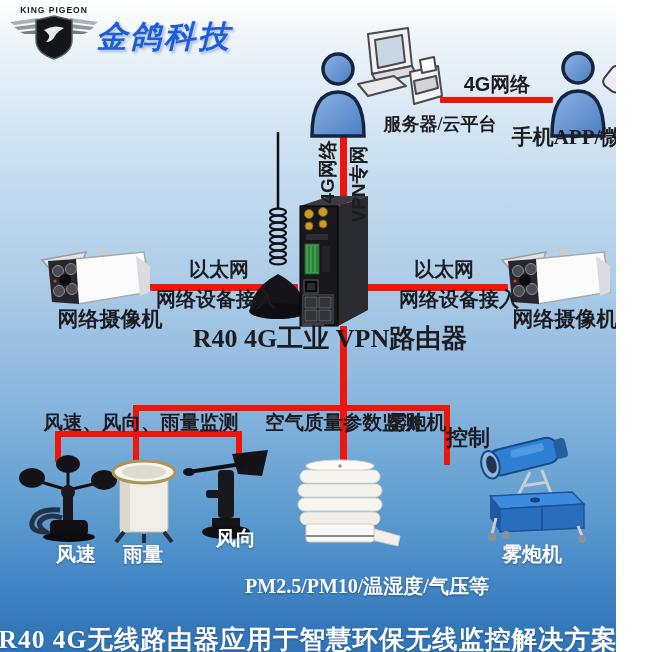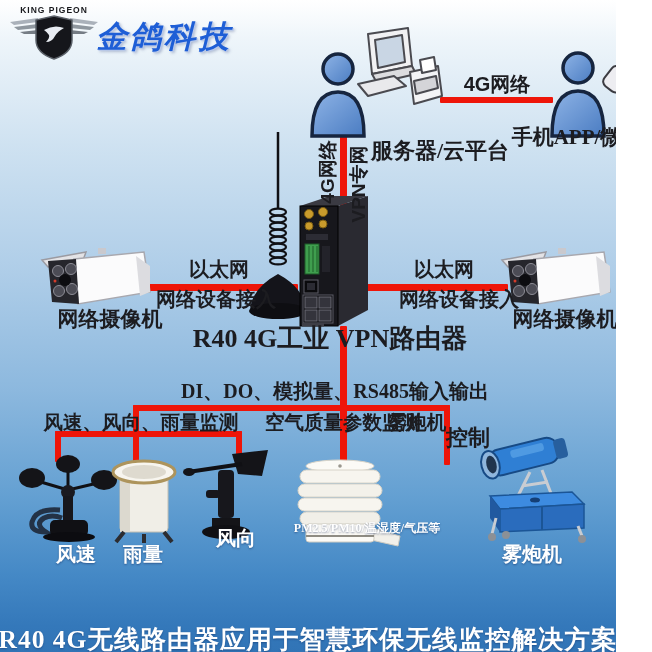--- a/index.html
+++ b/index.html
@@ -109,21 +109,21 @@
   <div class="abs" style="left:594px;top:40px;z-index:5">
     <svg width="60" height="58" viewBox="0 0 60 58">
       <g transform="rotate(38 30 29)" stroke="#3c3c42" stroke-width="2">
         <rect x="20" y="2" width="20" height="26" rx="7" fill="#fbfbfd"></rect>
         <ellipse cx="30" cy="14" rx="5" ry="8" fill="#d7dde6"></ellipse>
         <rect x="20" y="30" width="20" height="24" rx="6" fill="#ededf1"></rect>
         <circle cx="30" cy="30" r="4" fill="#c2c6cd"></circle>
       </g>
     </svg>
   </div>
-  <div class="lbl" style="left:440px;top:151px;font-size:22px">服务器/云平台</div>
+  <div class="lbl" style="left:440px;top:124px;font-size:18px">服务器/云平台</div>
   <div class="lbl" style="left:577px;top:137px;font-size:21px">手机APP/微信</div>
   <div class="lbl" style="left:497px;top:84px;font-size:20px;font-family:'Liberation Sans',sans-serif">4G网络</div>
   <div class="vert-label" style="left:328px;top:172px;font-size:19px;font-family:'Liberation Sans',sans-serif">4G网络</div>
   <div class="vert-label" style="left:359px;top:184px;font-size:19px;font-family:'Liberation Sans',sans-serif">VPN专网</div>
 
   <div class="abs" style="left:248px;top:130px;z-index:4">
     <svg width="64" height="196" viewBox="0 0 64 196">
       <line x1="30" y1="2" x2="30" y2="78" stroke="#101014" stroke-width="2.5"></line>
       <g fill="none" stroke="#101014" stroke-width="2.2">
         <ellipse cx="30" cy="82" rx="8" ry="3.4"></ellipse>
@@ -204,21 +204,20 @@
       <rect x="58" y="0" width="8" height="6" fill="#c9c9ce"></rect>
     </svg>
   </div>
   <div class="lbl" style="left:219px;top:269px;font-size:20px">以太网</div>
   <div class="lbl" style="left:216px;top:299px;font-size:20px">网络设备接入</div>
   <div class="lbl" style="left:444px;top:269px;font-size:20px">以太网</div>
   <div class="lbl" style="left:459px;top:299px;font-size:20px">网络设备接入</div>
   <div class="lbl" style="left:110px;top:319px;font-size:21px">网络摄像机</div>
   <div class="lbl" style="left:565px;top:319px;font-size:21px">网络摄像机</div>
 
-  <div class="lbl" style="left:335px;top:391px;font-size:20px">DI、DO、模拟量、RS485输入输出</div>
   <div class="lbl" style="left:141px;top:423px;font-size:19.5px">风速、风向、雨量监测</div>
   <div class="lbl" style="left:343px;top:423px;font-size:19.5px">空气质量参数监测</div>
   <div class="lbl" style="left:417px;top:423px;font-size:19.5px">雾炮机</div>
   <div class="lbl" style="left:468px;top:438px;font-size:22px">控制</div>
 
   <div class="abs" style="left:16px;top:452px;z-index:4">
     <svg width="104" height="92" viewBox="0 0 104 92">
       <line x1="18" y1="28" x2="52" y2="38" stroke="#101014" stroke-width="3"></line>
       <line x1="86" y1="30" x2="52" y2="38" stroke="#101014" stroke-width="3"></line>
       <line x1="52" y1="16" x2="52" y2="38" stroke="#101014" stroke-width="3"></line>
@@ -292,18 +291,18 @@
       <line x1="106" y1="92" x2="110" y2="102" stroke="#c9ccd2" stroke-width="3"></line>
       <circle cx="20" cy="103" r="4" fill="#8c9096"></circle>
       <circle cx="110" cy="105" r="4" fill="#8c9096"></circle>
       <circle cx="34" cy="101" r="4" fill="#8c9096"></circle>
     </svg>
   </div>
 
   <div class="lbl white" style="left:76px;top:554px;font-size:20px">风速</div>
   <div class="lbl white" style="left:143px;top:554px;font-size:20px">雨量</div>
   <div class="lbl white" style="left:236px;top:538px;font-size:20px">风向</div>
-  <div class="lbl white" style="left:367px;top:528px;font-size:12px">PM2.5/PM10/温湿度/气压等</div>
+  <div class="lbl white" style="left:367px;top:586px;font-size:20px">PM2.5/PM10/温湿度/气压等</div>
   <div class="lbl white" style="left:532px;top:554px;font-size:20px">雾炮机</div>
 
   <div class="desc" style="top:622px;font-size:25.5px;letter-spacing:1px">R40 4G无线路由器应用于智慧环保无线监控解决方案</div>
 
 </div>
 
 </body></html>

